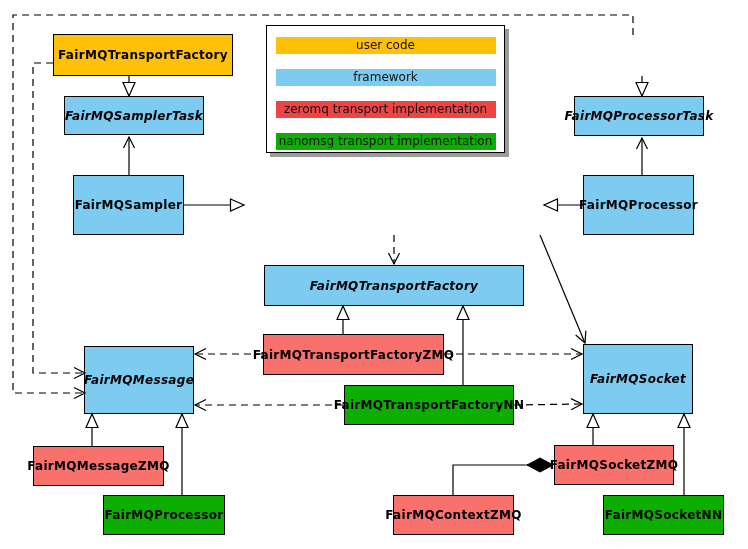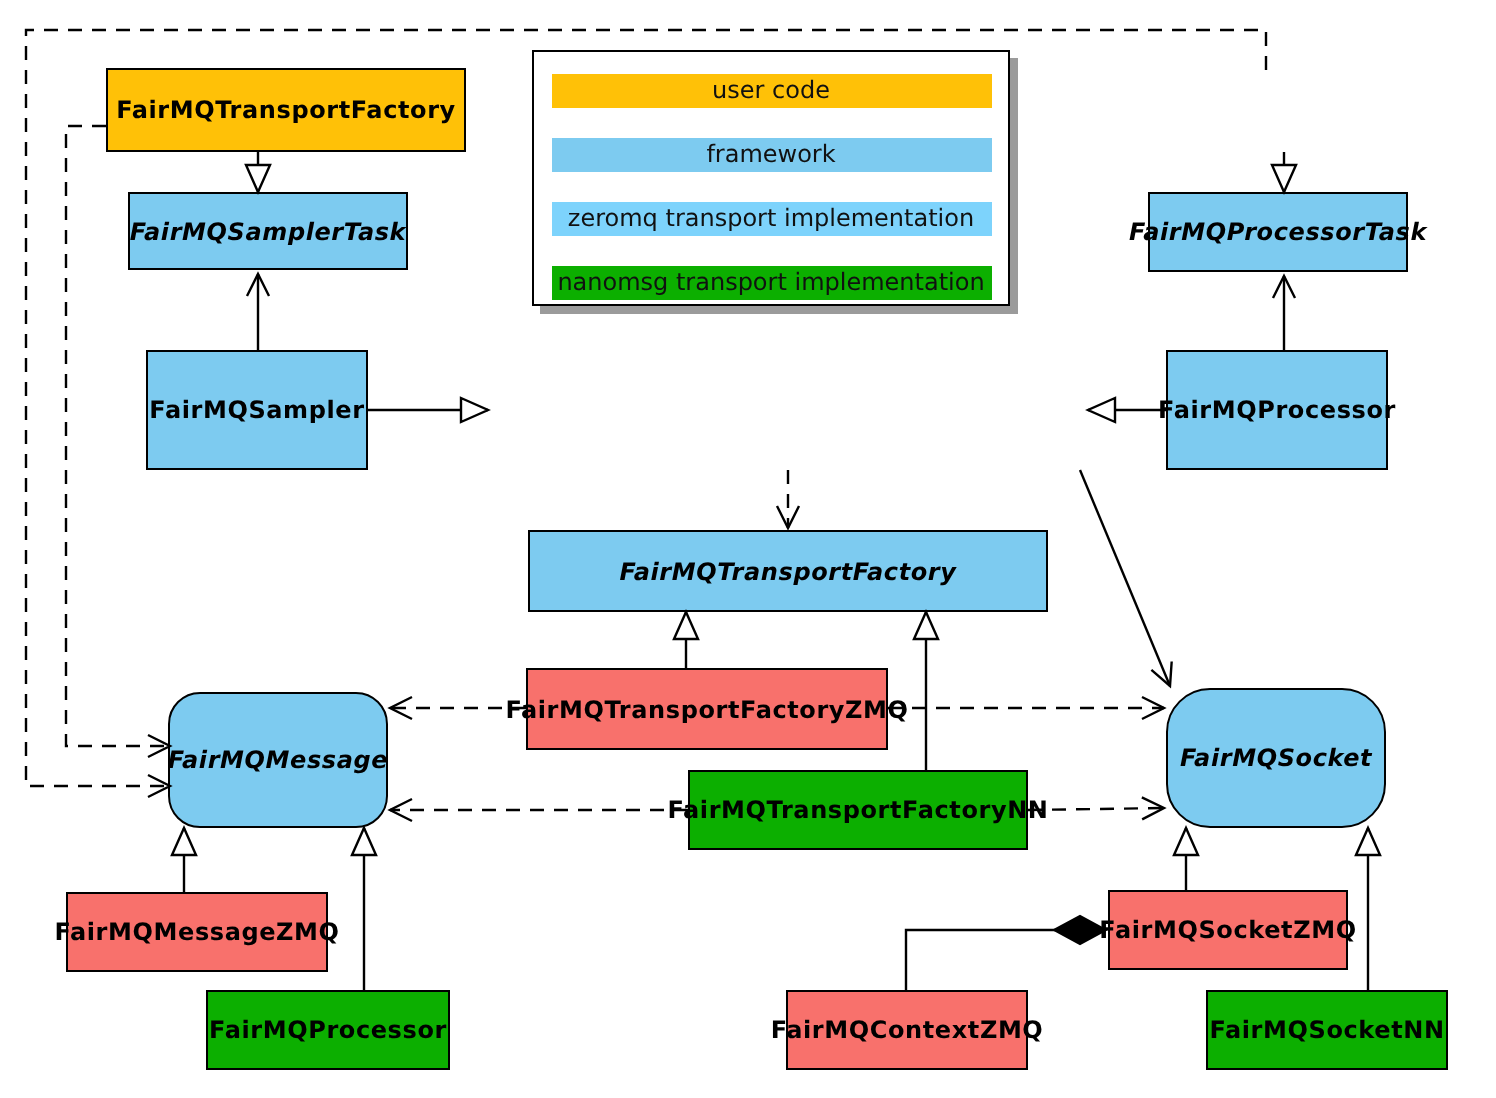--- a/index.html
+++ b/index.html
@@ -52,25 +52,25 @@
   </div>
 
   <div class="node zmq" style="left:263px;top:334px;width:181px;height:41px;">
     <span>FairMQTransportFactoryZMQ</span>
   </div>
 
   <div class="node nn" style="left:344px;top:385px;width:170px;height:40px;">
     <span>FairMQTransportFactoryNN</span>
   </div>
 
-  <div class="node fw abstract" style="left:84px;top:346px;width:110px;height:68px;border-radius:16px;">
+  <div class="node fw abstract" style="left:84px;top:346px;width:110px;height:68px;">
     <span>FairMQMessage</span>
   </div>
 
-  <div class="node fw abstract" style="left:583px;top:344px;width:110px;height:70px;border-radius:22px;">
+  <div class="node fw abstract" style="left:583px;top:344px;width:110px;height:70px;">
     <span>FairMQSocket</span>
   </div>
 
   <div class="node zmq" style="left:33px;top:446px;width:131px;height:40px;justify-content:center;">
     <span>FairMQMessageZMQ</span>
   </div>
 
   <div class="node nn" style="left:103px;top:495px;width:122px;height:40px;">
     <span>FairMQProcessor</span>
   </div>
@@ -83,21 +83,21 @@
     <span>FairMQSocketZMQ</span>
   </div>
 
   <div class="node nn" style="left:603px;top:495px;width:121px;height:40px;">
     <span>FairMQSocketNN</span>
   </div>
 
   <div class="legend">
     <div class="lbar" style="background:#FFC107">user code</div>
     <div class="lbar" style="background:#7DCBF0">framework</div>
-    <div class="lbar" style="background:#7dd3fc">zeromq transport implementation</div>
+    <div class="lbar" style="background:#ef4444">zeromq transport implementation</div>
     <div class="lbar" style="background:#0CAF00">nanomsg transport implementation</div>
   </div>
 
   <svg class="edges" width="748" height="549" viewBox="0 0 748 549">
     <defs>
       <marker id="mo" markerUnits="userSpaceOnUse" markerWidth="16" markerHeight="16" refX="13" refY="7" orient="auto">
         <path d="M2,1.5 L13,7 L2,12.5" fill="none" stroke="#000" stroke-width="1.2"></path>
       </marker>
       <marker id="mt" markerUnits="userSpaceOnUse" markerWidth="18" markerHeight="16" refX="15" refY="7.5" orient="auto">
         <path d="M1.5,1.5 L15,7.5 L1.5,13.5 Z" fill="#fff" stroke="#000" stroke-width="1.2"></path>

